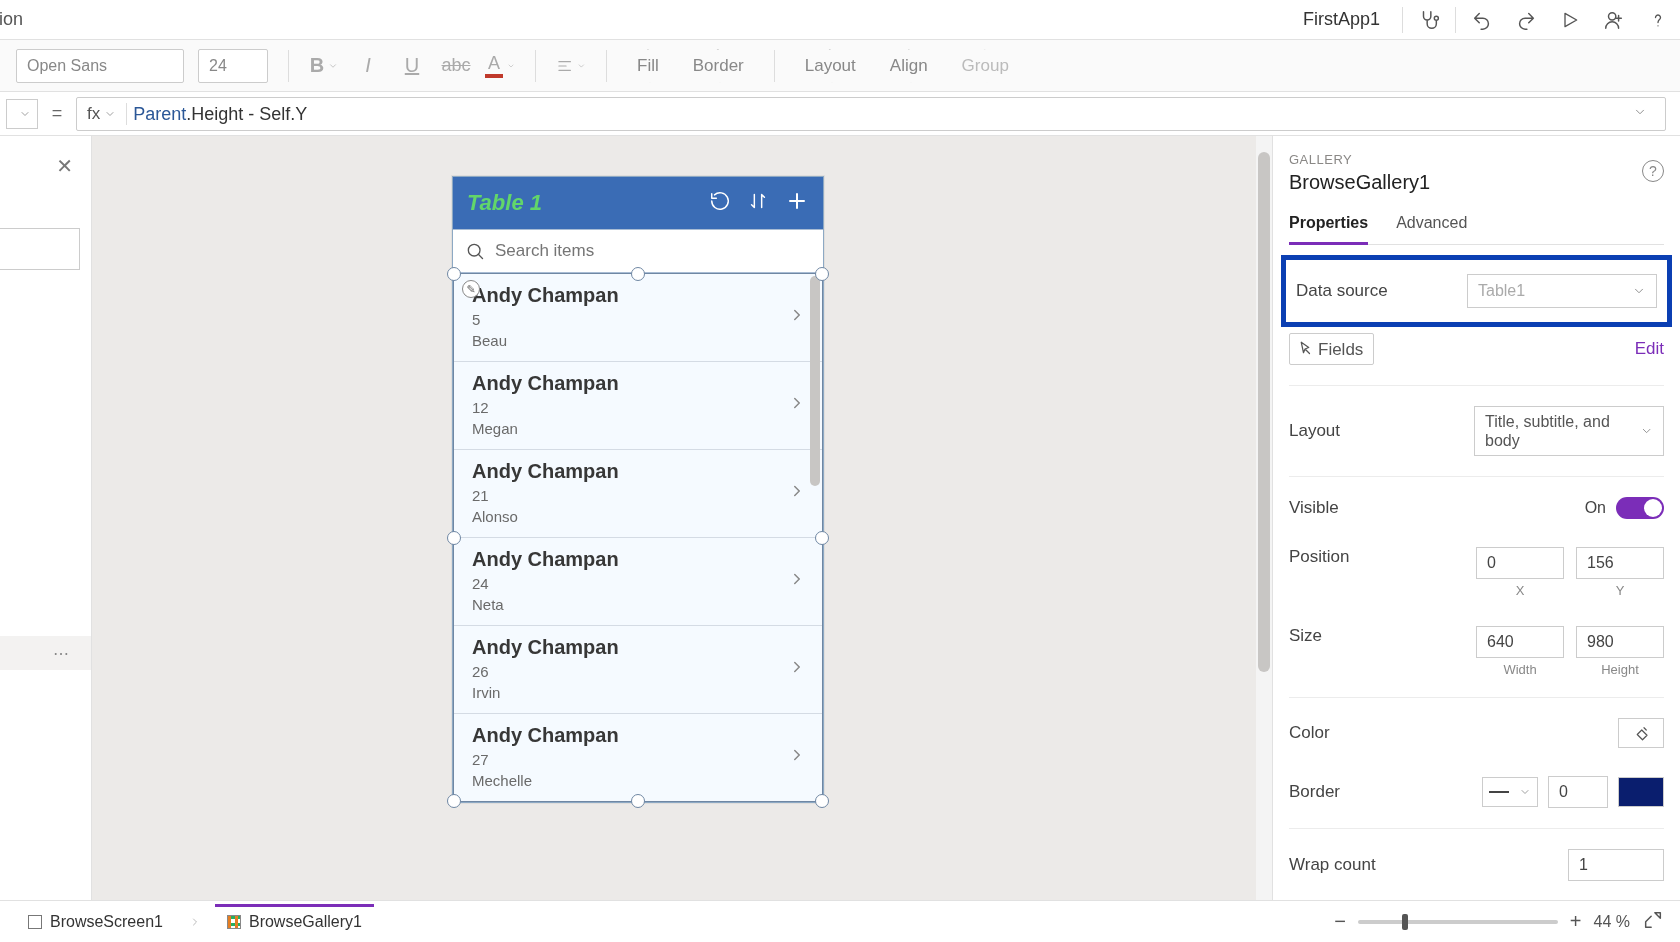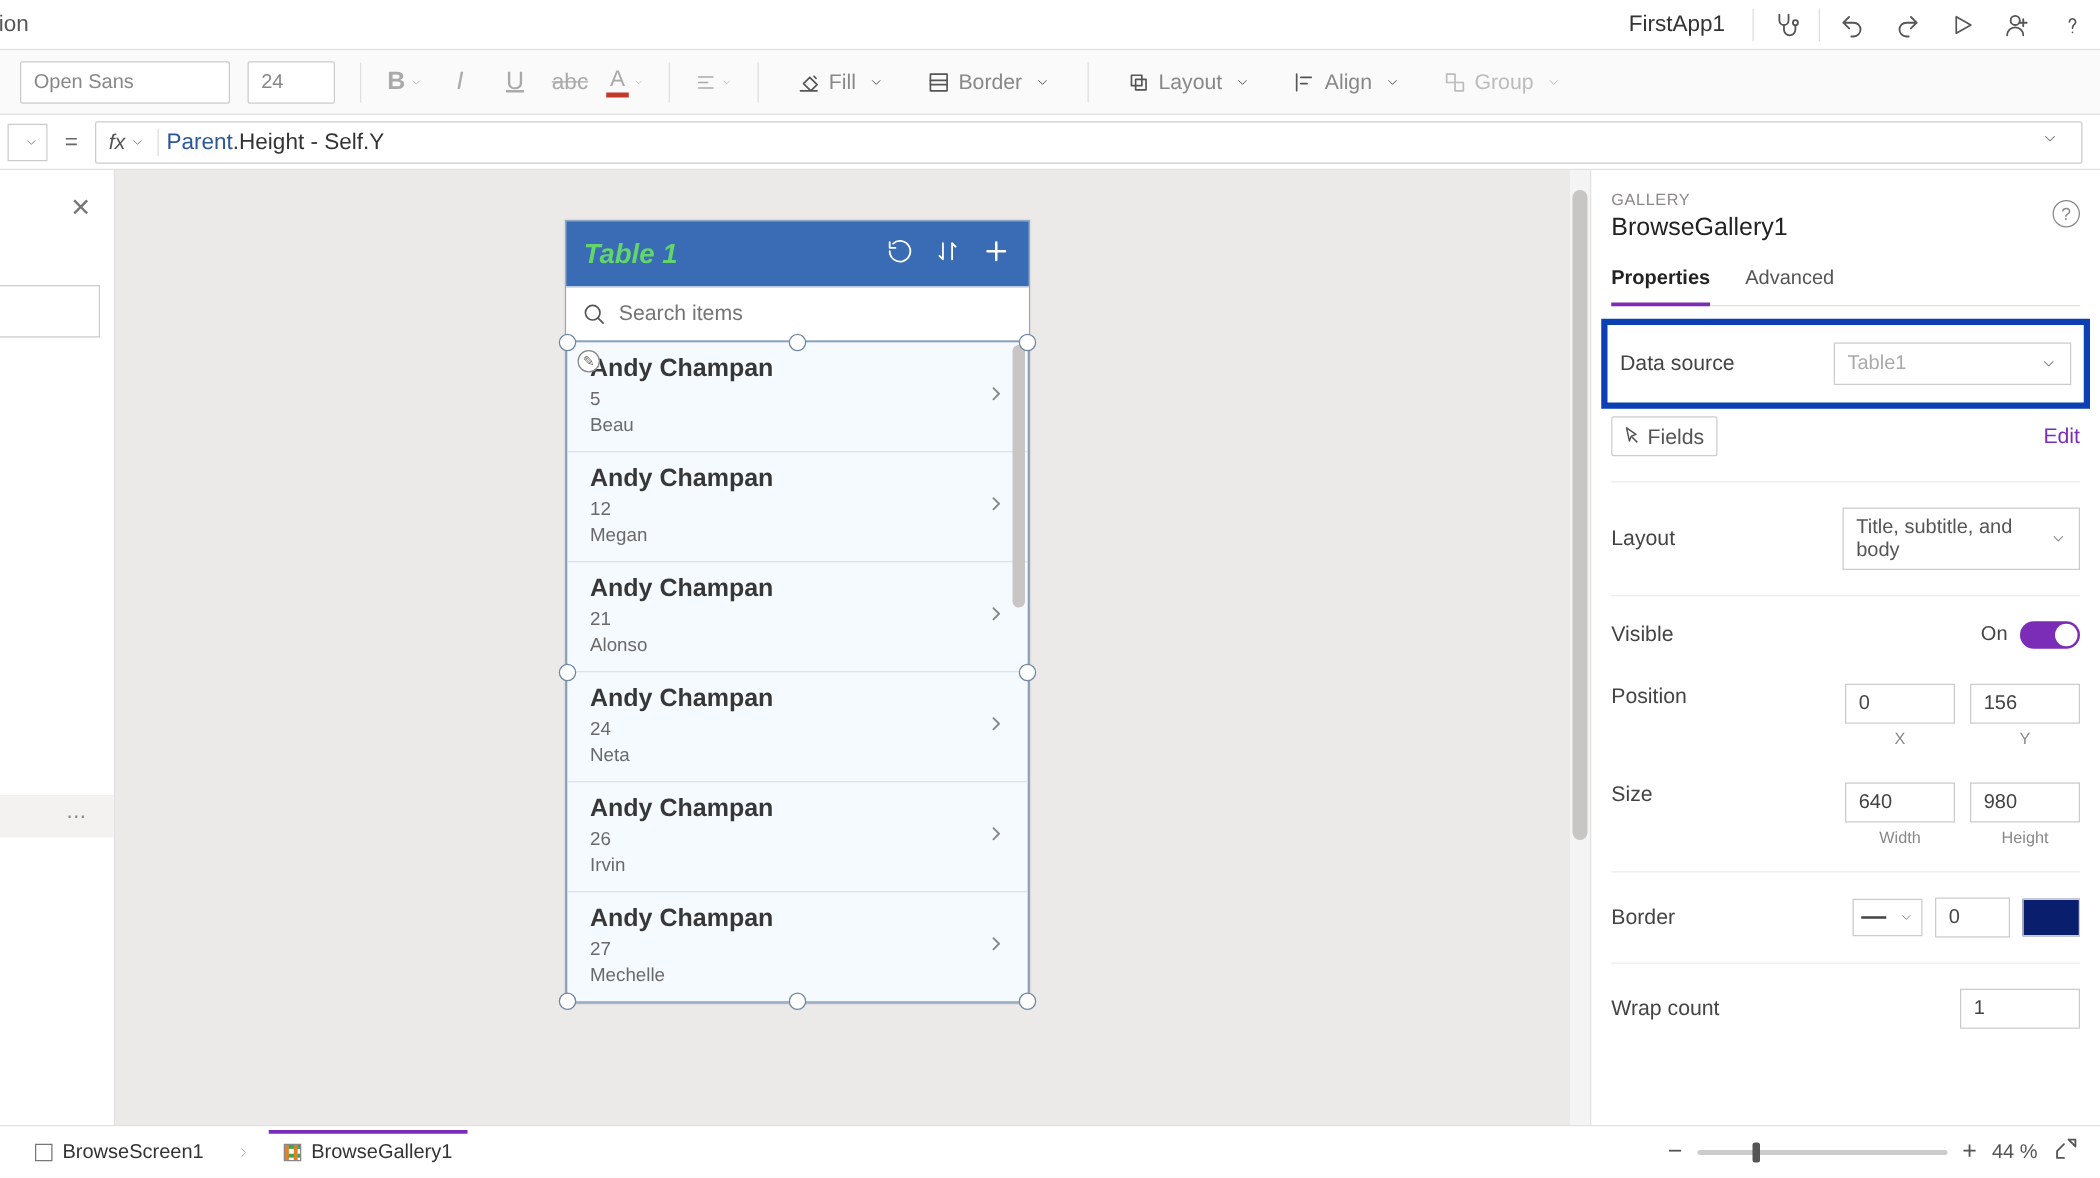--- a/index.html
+++ b/index.html
@@ -12,32 +12,32 @@
   .titlebar .file-name { font-size:18px; color:#333; margin-right:18px; }
   .titlebar .tb-icon { width:44px; height:40px; display:flex; align-items:center; justify-content:center; color:#555; }
   .titlebar .tb-icon svg { stroke:#555; }
   .titlebar .divider { width:1px; height:26px; background:#ddd; margin:0 4px; }
 
   
   .ribbon { height:52px; display:flex; align-items:center; gap:14px; padding:0 16px; border-bottom:1px solid #e1e1e1; background:#fafafa; }
   .ribbon .sel { height:34px; border:1px solid #ccc; background:#fff; display:flex; align-items:center; padding:0 10px; font-size:16px; color:#888; border-radius:2px; }
   .ribbon .sel.font { width:168px; justify-content:space-between; }
   .ribbon .sel.size { width:70px; justify-content:space-between; }
-  .ribbon .rb-btn { height:34px; display:flex; align-items:center; gap:6px; padding:0 10px; color:#888; font-size:17px; }
+  .ribbon .rb-btn { height:34px; display:flex; align-items:center; gap:6px; padding:0 10px; color:#888; font-size:17px;flex-direction:column; }
   .ribbon .rb-btn svg { stroke:#888; }
   .ribbon .rb-icon { width:30px; height:30px; display:flex; align-items:center; justify-content:center; color:#888; }
   .ribbon .vsep { width:1px; height:32px; background:#ddd; margin:0 6px; }
   .chev { margin-left:4px; }
 
   
   .fx-row { height:44px; display:flex; align-items:center; border-bottom:1px solid #e1e1e1; padding-left:6px; }
   .fx-prop { width:32px; height:30px; border:1px solid #ccc; background:#fff; display:flex; align-items:center; justify-content:flex-end; padding-right:6px; margin-right:10px;}
   .fx-eq { width:18px; text-align:center; color:#666; font-size:18px; }
   .fx-bar { flex:1; height:34px; border:1px solid #ccc; background:#fff; display:flex; align-items:center; margin:0 14px 0 10px; border-radius:2px;}
-  .fx-label { padding:0 10px; font-style:italic; font-family: "Segoe Script", cursive; color:#555; font-size:17px; display:flex; align-items:center; gap:4px;}
+  .fx-label { padding:0 10px; font-family: "Segoe Script", cursive; color:#555; font-size:17px; display:flex; align-items:center; gap:4px;}
   .fx-text { font-family: Consolas, monospace; font-size:18px; color:#333; padding-left:6px; }
   .fx-text .kw { color:#2b5797; }
   .fx-expand { width:24px; color:#888; margin-right:8px; }
 
   
   .main { display:flex; height:calc(942px - 40px - 52px - 44px - 42px); }
   .left-pane { width:92px; border-right:1px solid #e1e1e1; background:#fff; position:relative; }
   .left-pane .close-x { position:absolute; top:18px; right:18px; color:#777; font-size:20px; }
   .left-pane .placeholder-box { position:absolute; top:92px; left:-40px; width:120px; height:42px; border:1px solid #ccc; background:#fff; }
   .left-pane .ellipsis-row { position:absolute; top:500px; left:0; right:0; height:34px; background:#f3f2f1; display:flex; align-items:center; justify-content:flex-end; padding-right:20px; color:#888; letter-spacing:2px; }
@@ -475,20 +475,28 @@
             </div>
           <div class="col">
               <input class="num-input" value="980" style="">
               <span class="lab">Height</span>
             </div>
         </div>
       </div>
 
       <div class="prop-sep"></div>
 
+      <div class="prop-row">
+        <span>Color</span>
+        <div class="color-swatch">
+          <svg width="18" height="18" viewBox="0 0 24 24" style="stroke:#555">
+              <path d="M7 14l6-6 7 7-6 6-7-7zM16 5l3 3"></path>
+            </svg>
+        </div>
+      </div>
 
       <div class="prop-row">
         <span>Border</span>
         <div style="display:flex;gap:10px;align-items:center">
           <div class="border-style">
             <div class="line"></div>
             <svg width="12" height="12" viewBox="0 0 24 24" style="stroke:#888">
                 <path d="M6 9l6 6 6-6"></path>
               </svg>
           </div>

